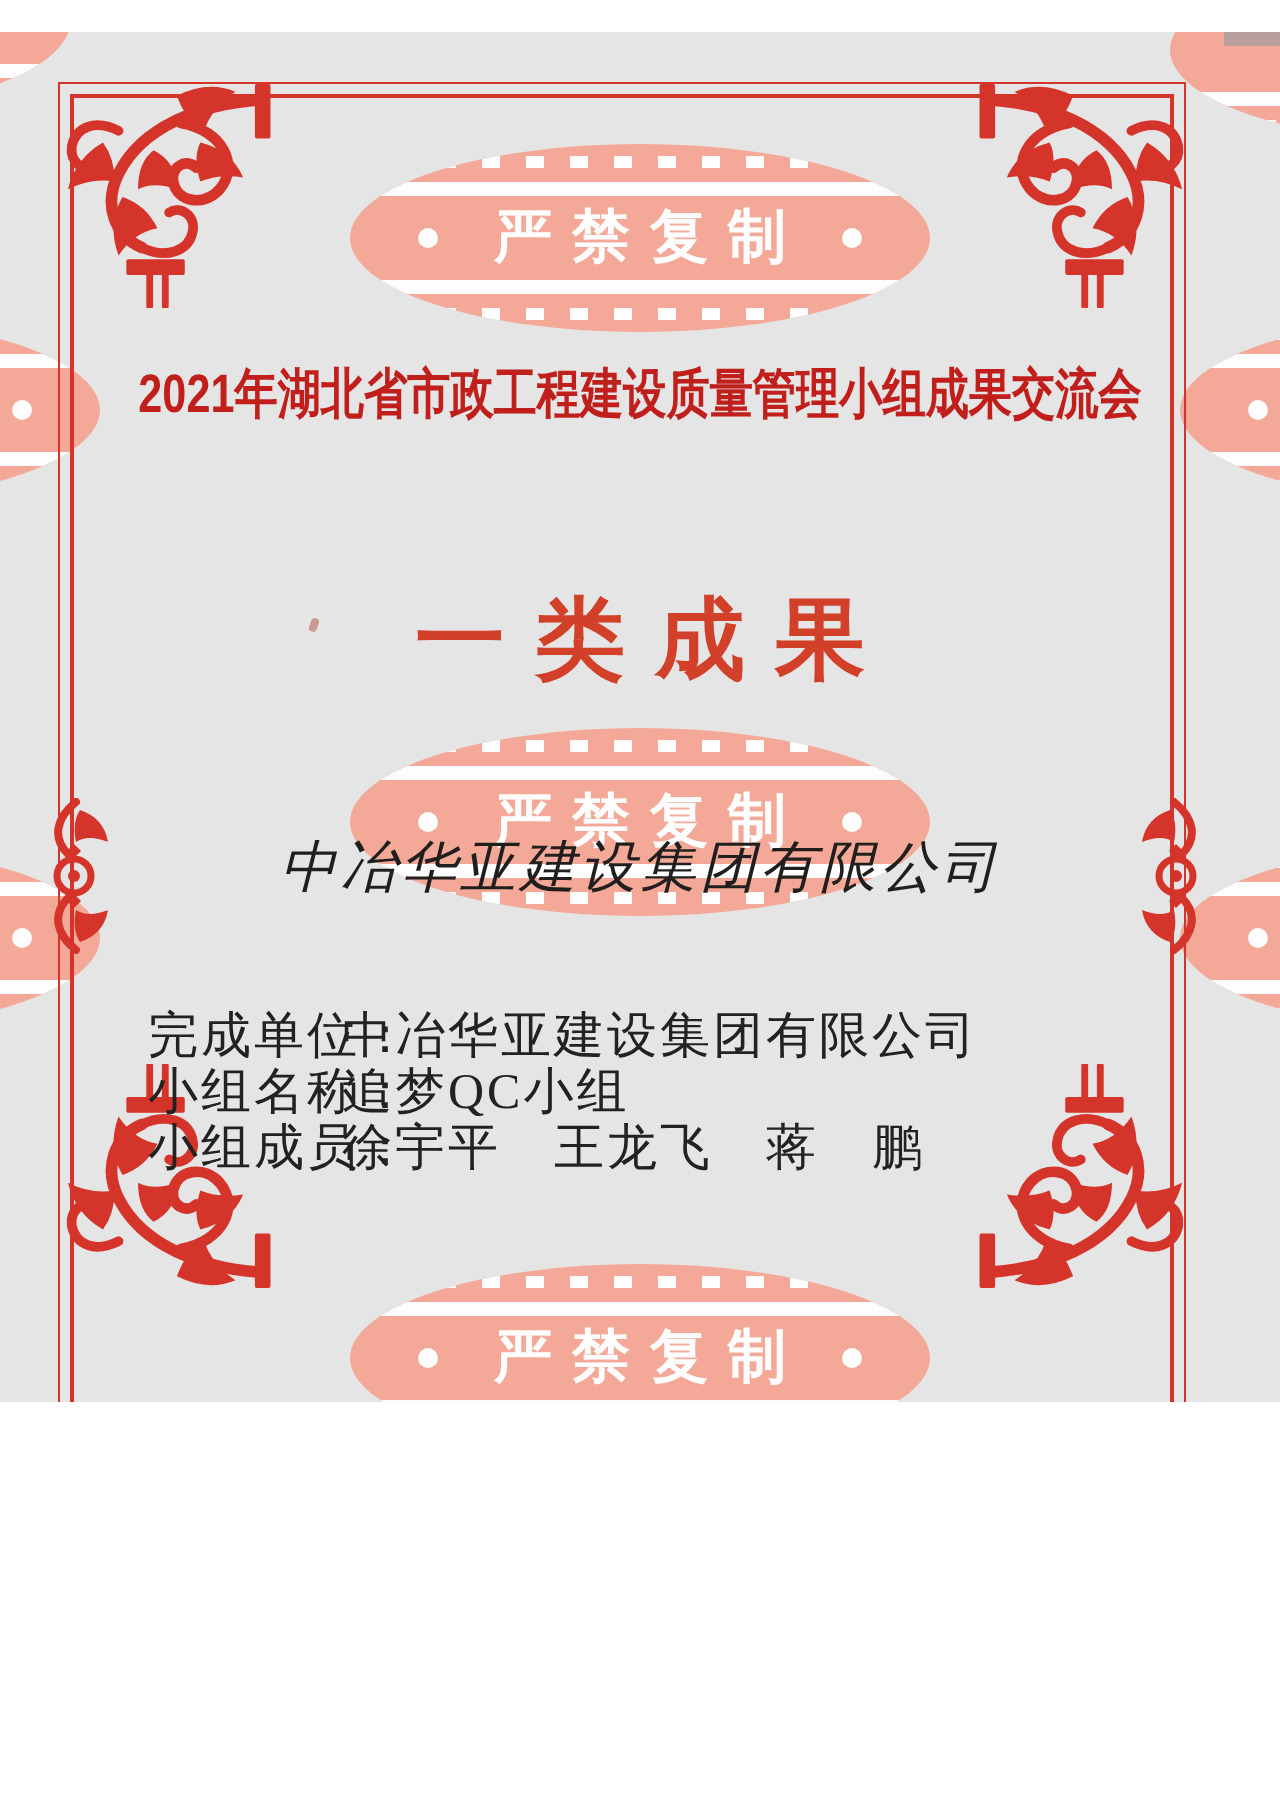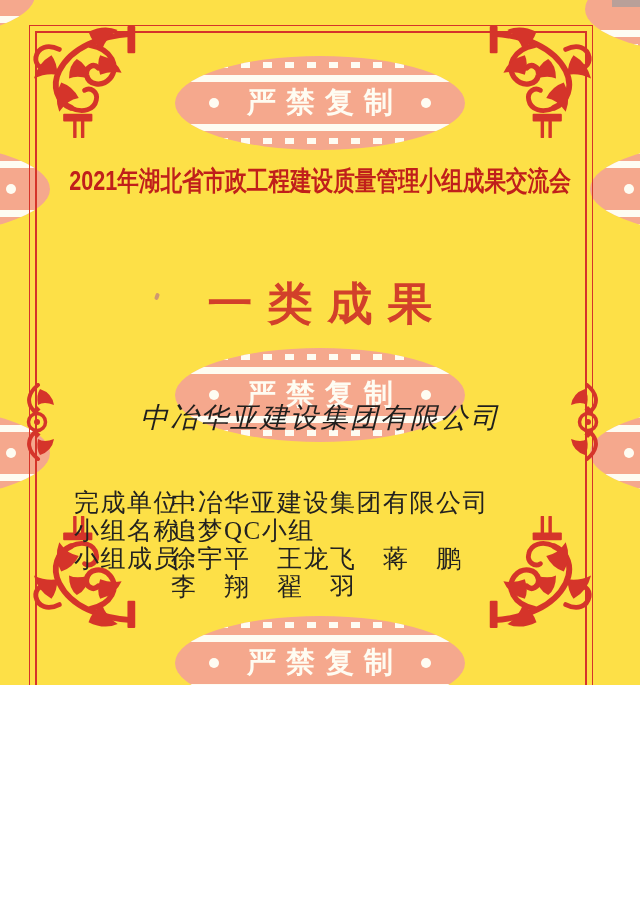--- a/index.html
+++ b/index.html
@@ -1,18 +1,18 @@
 <!DOCTYPE html>
 <html><head>
 <meta charset="utf-8">
 <style>
   html,body{margin:0;padding:0;background:#ffffff;}
   .page{
     position:relative;width:640px;height:685px;overflow:hidden;
-    background:#fde047;font-family:"Liberation Serif",serif;
+    background:#e5e5e5;font-family:"Liberation Serif",serif;margin-top:16px;
   }
   
   .wm{position:absolute;width:290px;height:94px;}
   .wm .body{position:absolute;inset:0;border-radius:50%;background:#f5a493;overflow:hidden;opacity:.93;}
   .wm .dash{position:absolute;left:0;right:0;height:6px;
     background:repeating-linear-gradient(90deg,#fff 0 9px,transparent 9px 22px);}
   .wm .dash.t{top:6px;} .wm .dash.b{bottom:6px;}
   .wm .stripe{position:absolute;left:0;right:0;height:7px;background:#fff;}
   .wm .stripe.t{top:19px;} .wm .stripe.b{bottom:19px;}
   .wm .label{position:absolute;left:0;right:0;top:26px;bottom:26px;
@@ -237,24 +237,20 @@
       <span class="lbl">小组名称：</span>
       <span class="val">追梦QC小组</span>
     </div>
     <div class="row">
       <span class="lbl">小组成员：</span>
       <span class="val">徐宇平　王龙飞　蒋　鹏</span>
     </div>
     <div class="row">
       <span class="lbl"></span>
     </div>
-    <div class="row">
-      <span class="lbl"></span>
-      <span class="val">李　翔　翟　羽</span>
-    </div>
   </div>
 
   <div class="issuer">湖北省市政工程协会</div>
   <div class="idate">二〇二一年四月</div>
 
   <svg class="seal" width="136" height="136" viewBox="0 0 136 136">
     <circle cx="68" cy="68" r="60" fill="none" stroke="#c8251d" stroke-width="5"></circle>
     <path id="sealArc" d="M 24,85 A 46 46 0 1 1 112,85" fill="none"></path>
     <text font-size="16" fill="#c8251d" letter-spacing="9" font-family="Liberation Serif, serif">
       <textPath href="#sealArc">湖北省市政工程协会</textPath>

